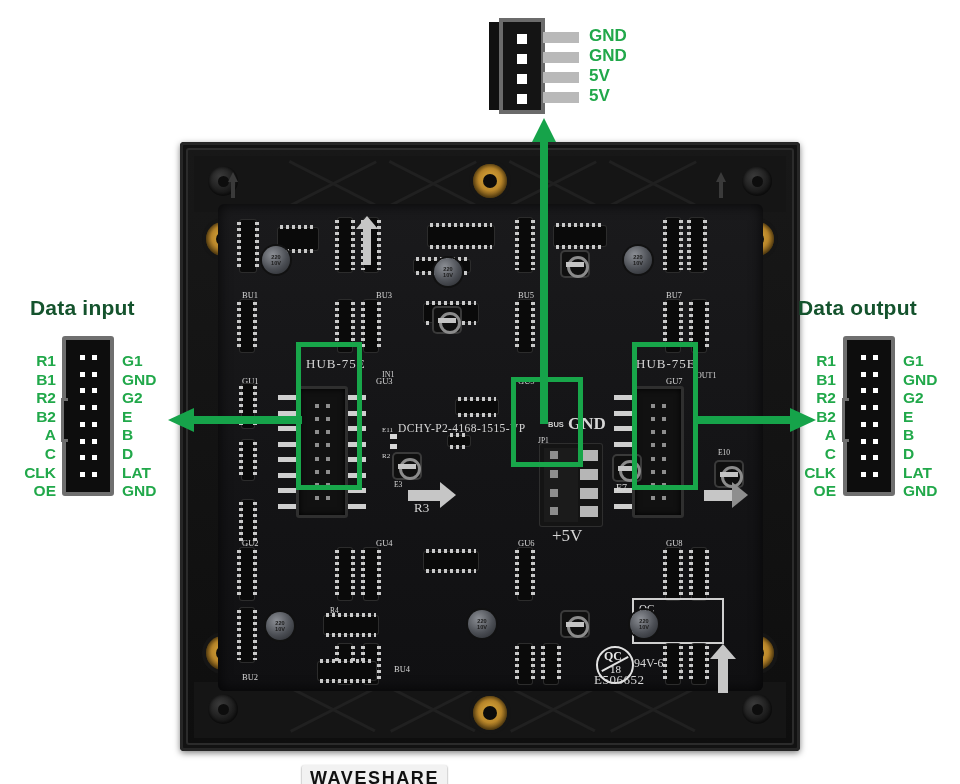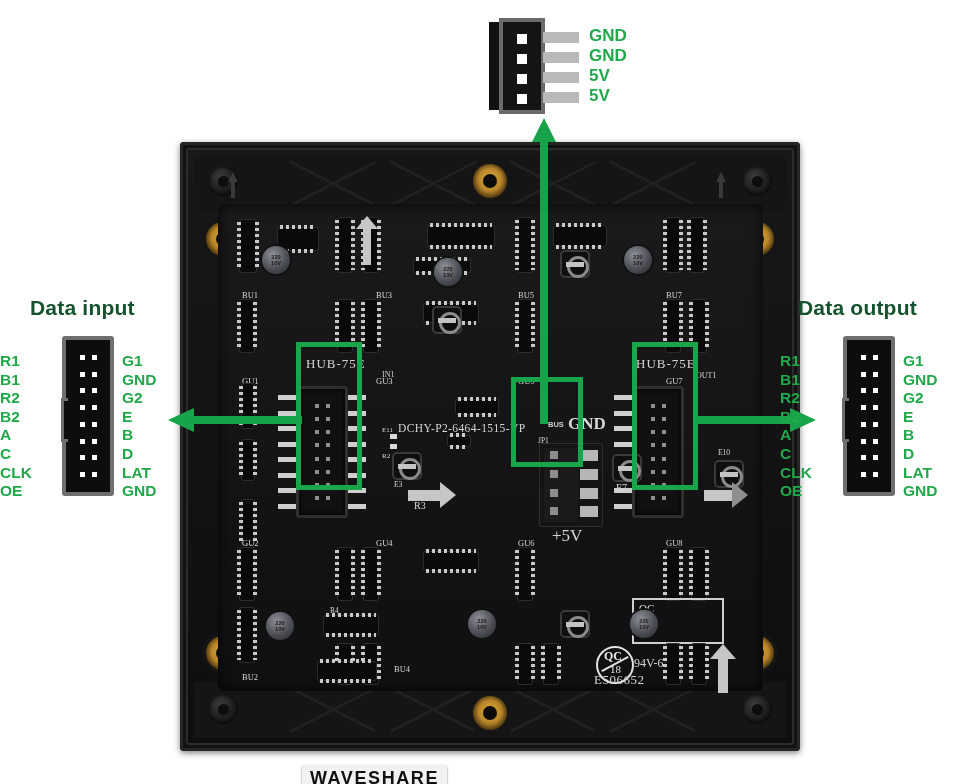--- a/index.html
+++ b/index.html
@@ -21,21 +21,21 @@
        border-left:3px solid #6f6f6f;box-sizing:border-box;}
   .idc .pins{position:absolute;inset:0;display:grid;
        grid-template-columns:1fr 1fr;grid-template-rows:repeat(8,1fr);
        padding:9px 10px;box-sizing:border-box;}
   .idc .pins i{width:5px;height:5px;background:#fff;justify-self:center;align-self:center;}
   #idc-in{left:62px;top:336px;}
   #idc-out{left:843px;top:336px;}
 
   .pinlist{position:absolute;font-size:15.5px;line-height:18.6px;color:#21a84a;
            font-weight:bold;white-space:nowrap;}
-  .pinlist.r{text-align:left;}
+  .pinlist.r{text-align:right;}
   .pinlist.l{text-align:left;}
   #pin-in-l{left:0px;top:352px;width:56px;}
   #pin-in-r{left:122px;top:352px;width:70px;}
   #pin-out-l{left:780px;top:352px;width:56px;}
   #pin-out-r{left:903px;top:352px;width:70px;}
 
   
   #pwr-wrap{position:absolute;left:489px;top:18px;width:140px;height:100px;}
   #pwr-shroud{position:absolute;left:0px;top:4px;width:14px;height:88px;background:#111;}
   #pwr-body{position:absolute;left:10px;top:0px;width:46px;height:96px;
@@ -237,21 +237,21 @@
       <div class="cap" style="left:216px;top:54px;">
           <span>220<br>10V</span>
         </div>
 
       <div class="silk" style="left:88px;top:152px;font-size:13px;letter-spacing:1px;">HUB-75E</div>
       <div class="silk" style="left:164px;top:166px;font-size:8px;">IN1</div>
 
       <div class="silk" style="left:418px;top:152px;font-size:13px;letter-spacing:1px;">HUB-75E</div>
       <div class="silk" style="left:478px;top:167px;font-size:8px;">OUT1</div>
 
-      <div class="silk" style="left:180px;top:218px;font-size:11.5px;letter-spacing:.4px;">DCHY-P2-6464-1515-VP</div>
+      <div class="silk" style="left:180px;top:218px;font-size:11.5px;letter-spacing:.4px;">DCHY-P2-4168-1515-VP</div>
 
       <div class="silkw" style="left:330px;top:216px;font-size:7.5px;font-weight:bold;">BUS</div>
       <div class="silk" style="left:350px;top:210px;font-size:17px;font-weight:bold;">GND</div>
       <div class="silk" style="left:334px;top:322px;font-size:17px;">+5V</div>
       <div class="silk" style="left:320px;top:232px;font-size:7.5px;">JP1</div>
 
       <div class="boardidc" id="bidc-in" style="left:78px;top:182px;width:52px;height:132px;">
         <div class="rows">
           <i></i>
             <i></i>
@@ -354,21 +354,21 @@
 
       <div class="icv" style="left:24px;top:180px;width:12px;height:44px;"></div>
       <div class="icv" style="left:24px;top:236px;width:12px;height:40px;"></div>
       <div class="icv" style="left:24px;top:296px;width:12px;height:44px;"></div>
       <div class="ic" style="left:238px;top:196px;width:42px;height:14px;"></div>
       <div class="ic" style="left:230px;top:232px;width:22px;height:10px;"></div>
       <div class="resv" style="left:172px;top:230px;"></div>
       <div class="resv" style="left:172px;top:240px;"></div>
       <div class="silk" style="left:164px;top:222px;font-size:7px;">E11</div>
       <div class="silk" style="left:164px;top:248px;font-size:7px;">R2</div>
-      <div class="silk" style="left:196px;top:296px;font-size:10px;">R3</div>
+      <div class="silk" style="left:196px;top:296px;font-size:13px;">R3</div>
 
       <div class="silk" style="left:24px;top:334px;font-size:8.5px;">GU2</div>
       <div class="silk" style="left:158px;top:334px;font-size:8.5px;">GU4</div>
       <div class="silk" style="left:300px;top:334px;font-size:8.5px;">GU6</div>
       <div class="silk" style="left:448px;top:334px;font-size:8.5px;">GU8</div>
 
       <div class="icv" style="left:22px;top:344px;width:14px;height:52px;"></div>
       <div class="icv" style="left:120px;top:344px;width:14px;height:52px;"></div>
       <div class="icv" style="left:146px;top:344px;width:14px;height:52px;"></div>
       <div class="icv" style="left:300px;top:344px;width:14px;height:52px;"></div>

